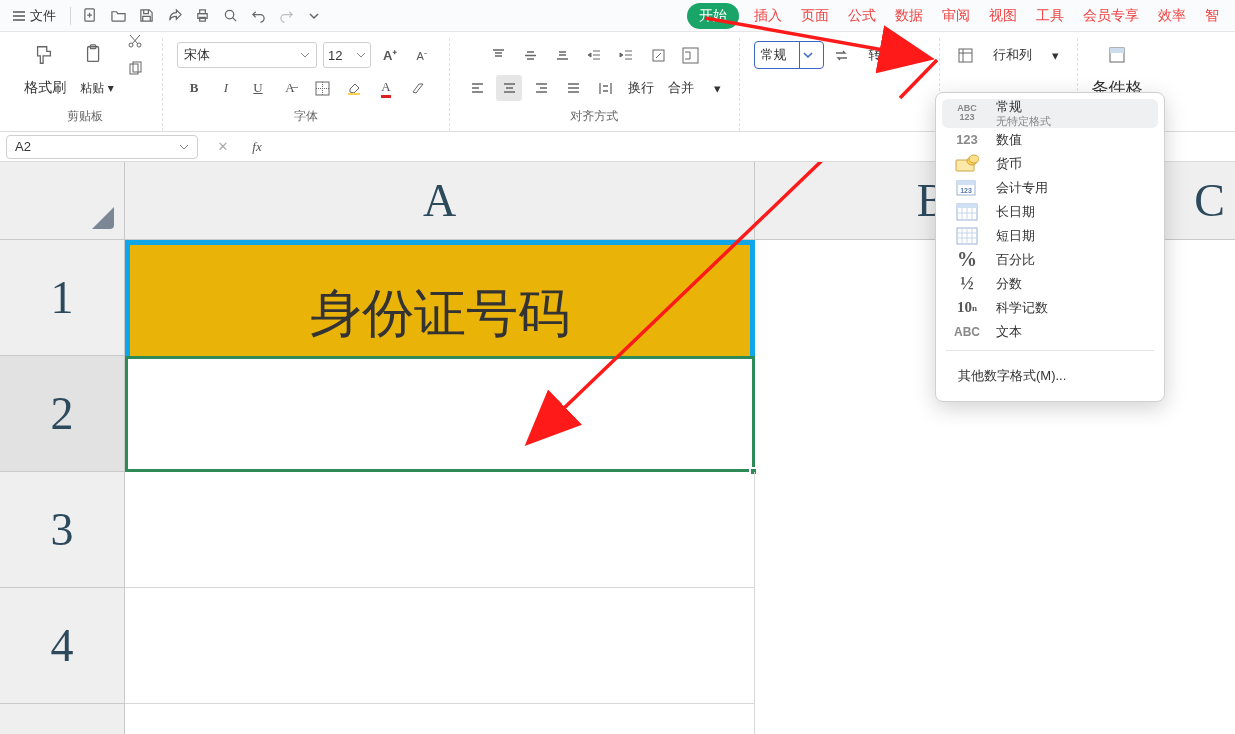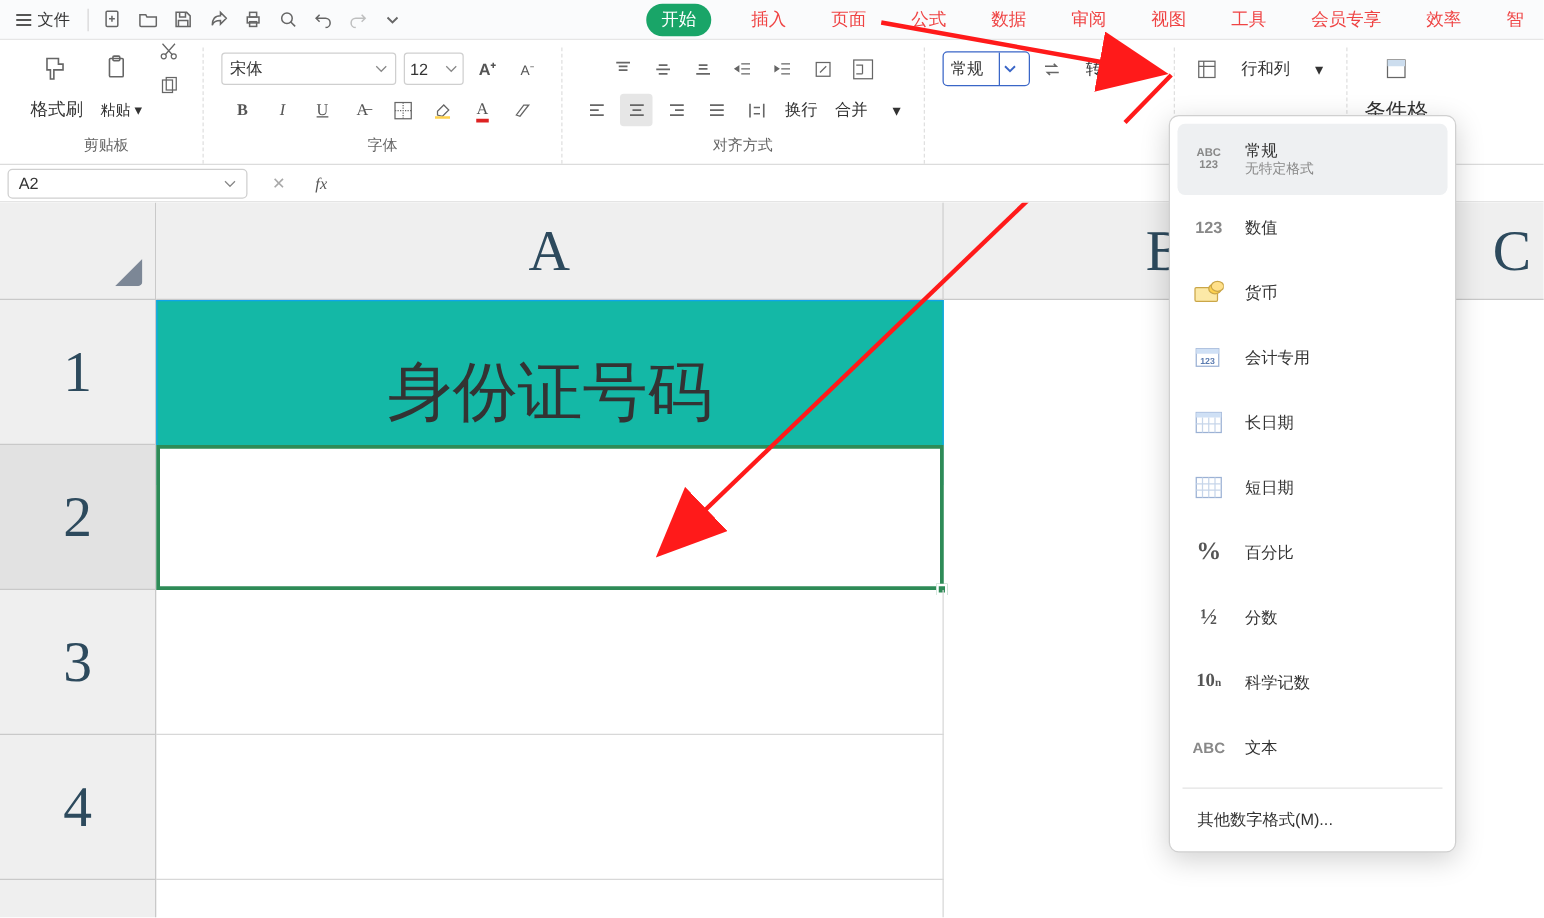--- a/index.html
+++ b/index.html
@@ -4,21 +4,21 @@
 <style>
 html,body{margin:0;padding:0;font-family:"Microsoft YaHei",Arial,sans-serif;font-size:13px;color:#333;background:#fff}
 *{box-sizing:border-box}
 
 
 .topbar{display:flex;align-items:center;height:32px;background:#fafbfc;border-bottom:1px solid #e6e6e6;padding:0 6px;gap:6px;user-select:none}
 .menu-icon{display:inline-flex;align-items:center;gap:4px;padding:0 6px;cursor:pointer;font-size:13px}
 .divider-v{width:1px;height:18px;background:#d6d6d6;margin:0 2px}
 .qat-icon{width:22px;height:22px;display:flex;align-items:center;justify-content:center;cursor:pointer;color:#5a5a5a;border-radius:3px}
 
-.maintabs{display:flex;align-items:center;margin-left:auto;gap:28px;padding-right:6px;font-size:14px}
+.maintabs{display:flex;align-items:center;margin-left:auto;gap:11px;padding-right:6px;font-size:14px}
 .mtab{padding:4px 4px;cursor:pointer;color:#ef4444}
 .mtab.active{background:#19a568;color:#fff;border-radius:14px;padding:4px 12px}
 
 
 .ribbon-wrap{background:#fff;border-bottom:1px solid #dcdcdc;padding:6px 8px 0 8px;display:flex;align-items:stretch}
 .rgroup{display:flex;flex-direction:column;align-items:center;padding:0 14px;border-right:1px dashed #e0e0e0}
 .rgroup:last-child{border-right:none}
 .rgroup .rrow{display:flex;align-items:center;gap:6px;height:32px}
 .rgroup .toprow{height:34px}
 .rgroup .label{font-size:12px;color:#666;margin:4px 0 6px 0}
@@ -30,21 +30,21 @@
 .font-name{display:flex;align-items:center;border:1px solid #cfcfcf;height:26px;width:140px;padding:0 6px;font-size:13px;justify-content:space-between;cursor:pointer;border-radius:3px}
 .font-size{display:flex;align-items:center;border:1px solid #cfcfcf;height:26px;width:48px;padding:0 4px;justify-content:space-between;cursor:pointer;border-radius:3px;font-size:13px}
 
 .dd-combo{display:flex;align-items:center;border:1px solid #3a66c7;height:28px;width:70px;padding:0 6px;justify-content:space-between;cursor:pointer;border-radius:4px;font-size:13px;position:relative}
 .dd-combo .chev{width:18px;height:100%;border-left:1px solid #3a66c7;margin-left:2px;display:flex;align-items:center;justify-content:center}
 
 .txtbtn{display:flex;align-items:center;gap:20px;cursor:pointer;font-size:13px;padding:2px 4px;border-radius:3px}
 
 
 .nf-menu{position:absolute;top:92px;left:935px;width:230px;background:#fff;border:1px solid #d0d0d0;border-radius:8px;box-shadow:0 6px 22px rgba(0,0,0,.18);padding:6px;z-index:50}
-.nf-item{display:flex;align-items:center;gap:14px;padding:14px 10px;border-radius:6px;cursor:pointer;font-size:13px}
+.nf-item{display:flex;align-items:center;gap:14px;padding:0 10px;border-radius:6px;cursor:pointer;font-size:13px}
 .nf-item.sel{background:#eef0f2}
 .nf-item .nicon{width:30px;height:24px;display:flex;align-items:center;justify-content:center;color:#3a66c7;font-weight:bold}
 .nf-item .ntexts{display:flex;flex-direction:column;line-height:1.2}
 .nf-item .ntexts .sub{font-size:11px;color:#888}
 .nf-sep{height:1px;background:#e4e4e4;margin:6px 4px}
 .nf-more{padding:10px 16px;font-size:13px;cursor:pointer;border-radius:6px}
 
 
 .fxbar{display:flex;align-items:center;height:30px;border-bottom:1px solid #dcdcdc;background:#fff}
 .namebox{width:192px;border:1px solid #cfcfcf;height:24px;margin:0 6px;border-radius:4px;display:flex;align-items:center;justify-content:space-between;padding:0 8px;font-size:13px}
@@ -62,21 +62,21 @@
 .colC{left:1110px;width:200px}
 
 .rowhdr{position:absolute;left:0;width:125px;background:#efefef;border-right:1px solid #c9c9c9;border-bottom:1px solid #c9c9c9;display:flex;align-items:center;justify-content:center;font-size:46px;font-family:"Times New Roman",serif;color:#2d4a5d}
 .r1{top:78px;height:116px}
 .r2{top:194px;height:116px;background:#e2e2e2}
 .r3{top:310px;height:116px}
 .r4{top:426px;height:116px}
 .r5{top:542px;height:116px}
 
 .cell{position:absolute;border-right:1px solid #d8d8d8;border-bottom:1px solid #d8d8d8;display:flex;align-items:center;justify-content:center;font-family:"SimSun","Times New Roman",serif;font-size:52px}
-.A1{left:125px;top:78px;width:630px;height:148px;background:#14b8a6;border:1px solid #0ea5e9}
+.A1{left:125px;top:78px;width:630px;height:148px;background:#eab308;border:5px solid #0ea5e9}
 .A2{left:125px;top:194px;width:630px;height:116px;border:3px solid #2e8b57;background:#fff}
 .A3{left:125px;top:310px;width:630px;height:116px}
 .A4{left:125px;top:426px;width:630px;height:116px}
 .A5{left:125px;top:542px;width:630px;height:116px}
 
 .sel-handle{position:absolute;width:9px;height:9px;background:#2e8b57;border:2px solid #fff;left:749px;top:305px}
 
 
 svg.arrows{position:absolute;left:0;top:0;pointer-events:none;z-index:40}
 

